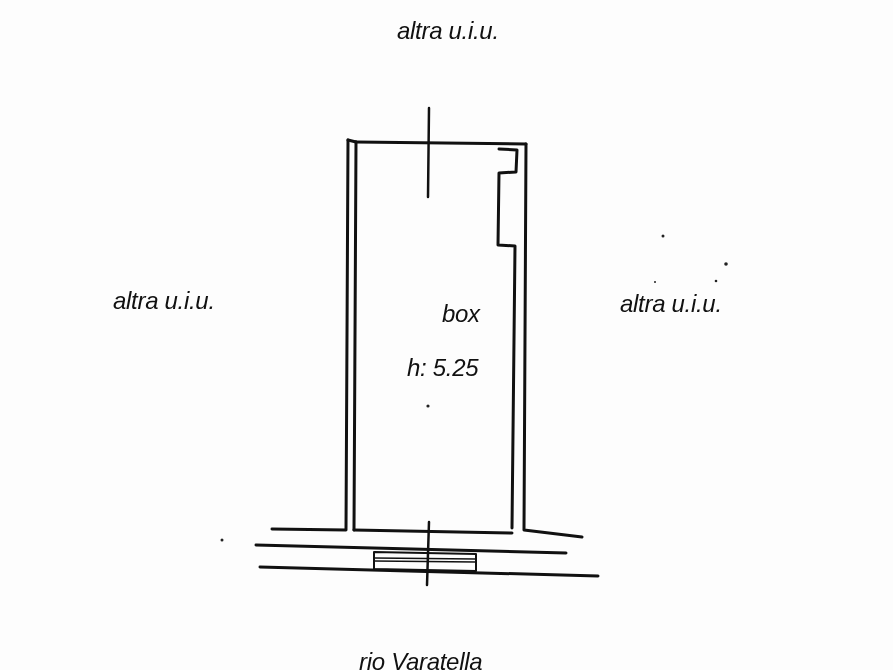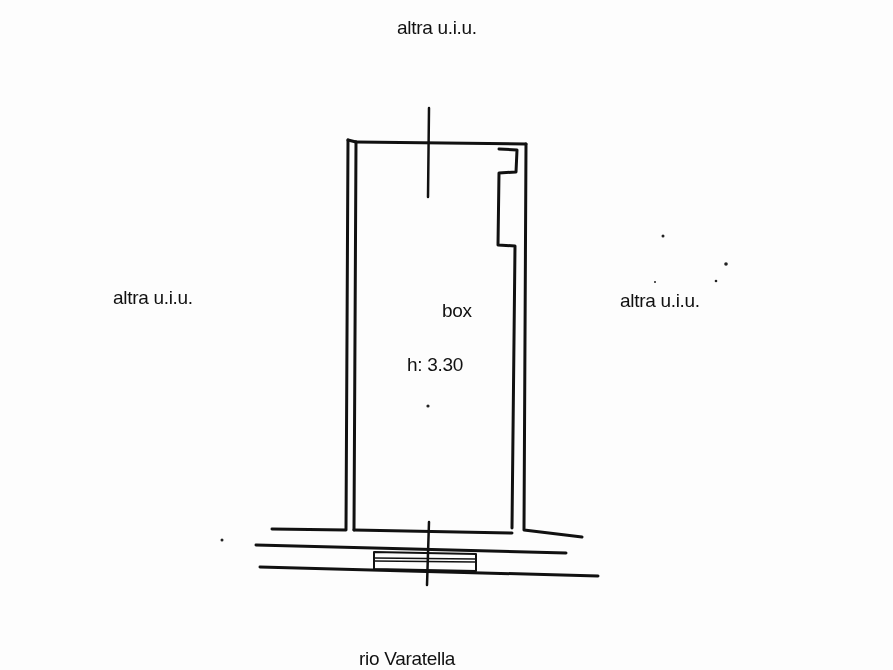--- a/index.html
+++ b/index.html
@@ -1,18 +1,18 @@
 <!DOCTYPE html>
 <html><head>
 <meta charset="utf-8">
 <style>
   html, body { margin: 0; padding: 0; background: #fdfdfd; }
   body { width: 893px; height: 670px; position: relative; overflow: hidden;
          font-family: "Liberation Sans", sans-serif; color: #111; }
-  .label { position: absolute; font-size: 19px; letter-spacing: -0.3px; white-space: nowrap; }
+  .label { position: absolute; font-size: 24px; letter-spacing: -0.3px; white-space: nowrap; font-style: italic; }
   svg.plan { position: absolute; left: 0; top: 0; }
 </style>
 </head>
 <body>
 
 <svg class="plan" width="893" height="670" viewBox="0 0 893 670">
   <g fill="none" stroke="#111" stroke-width="3" stroke-linecap="round" stroke-linejoin="round">
 
     <path d="M348 140 L346 530 L272 529"></path>
     <path d="M356 142 L354 530"></path>
@@ -43,14 +43,14 @@
     <circle cx="655" cy="282" r="1"></circle>
     <circle cx="716" cy="281" r="1.3"></circle>
     <circle cx="222" cy="540" r="1.5"></circle>
   </g>
 </svg>
 
 <div class="label" style="left:397px; top:17px;">altra u.i.u.</div>
 <div class="label" style="left:113px; top:287px;">altra u.i.u.</div>
 <div class="label" style="left:620px; top:290px;">altra u.i.u.</div>
 <div class="label" style="left:442px; top:300px;">box</div>
-<div class="label" style="left:407px; top:354px;">h: 3.30</div>
+<div class="label" style="left:407px; top:354px;">h: 5.25</div>
 <div class="label" style="left:359px; top:648px;">rio Varatella</div>
 
 </body></html>

